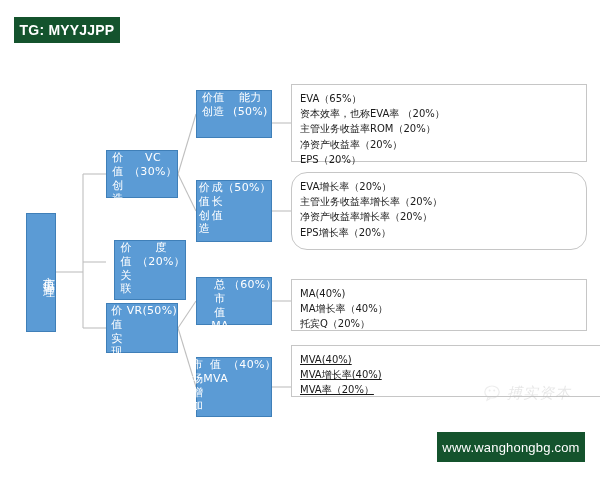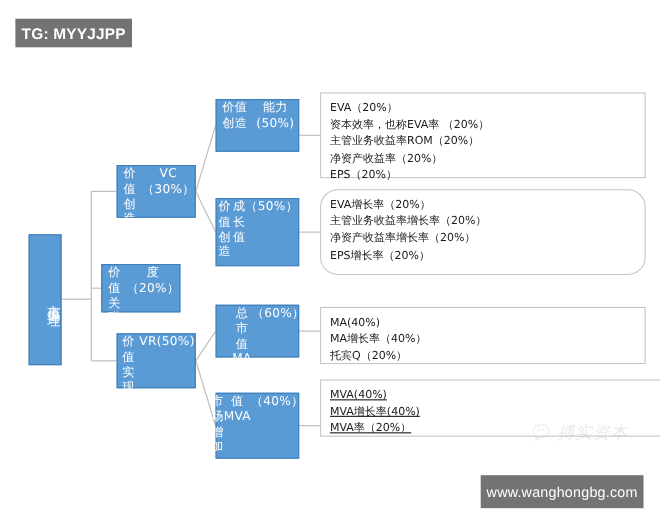--- a/index.html
+++ b/index.html
@@ -12,21 +12,21 @@
     width: 600px;
     height: 480px;
     background: #ffffff;
     overflow: hidden;
     font-family: "Liberation Sans", "DejaVu Sans", sans-serif;
   }
 
   
   .badge {
     position: absolute;
-    background: #737373;
+    background: #14532d;
     color: #ffffff;
     font-family: "Liberation Sans", sans-serif;
     font-weight: bold;
     letter-spacing: .2px;
     display: flex;
     align-items: center;
     justify-content: center;
     white-space: nowrap;
   }
   #tg-badge {
@@ -90,21 +90,21 @@
     left: 26px; top: 213px;
     width: 30px; height: 119px;
     writing-mode: vertical-rl;
     text-orientation: upright;
     letter-spacing: 3px;
     font-size: 12px;
     line-height: 1;
   }
 
   #n-vc   { left: 106px; top: 150px; width: 72px; height: 48px; }
-  #n-vl   { left: 92px; top: 240px; width: 72px; height: 44px; }
+  #n-vl   { left: 114px; top: 240px; width: 72px; height: 60px; }
   #n-vr   { left: 106px; top: 303px; width: 72px; height: 50px; }
 
   #n-cap  { left: 196px; top: 90px;  width: 76px; height: 48px; }
   #n-grw  { left: 196px; top: 180px; width: 76px; height: 62px; }
   #n-ma   { left: 196px; top: 277px; width: 76px; height: 48px; padding-left: 20px; }
   #n-mva  { left: 196px; top: 357px; width: 76px; height: 60px; }
 
   
   .panel {
     position: absolute;
@@ -189,21 +189,21 @@
     <span class="ln">（60%）</span>
   </div>
 
   <div class="node" id="n-mva">
     <span class="ln">市场增加</span>
     <span class="ln">值MVA</span>
     <span class="ln">（40%）</span>
   </div>
 
   <div class="panel" id="p-cap">
-    <span class="row">EVA（20%）</span>
+    <span class="row">EVA（65%）</span>
     <span class="row">资本效率，也称EVA率 （20%）</span>
     <span class="row">主管业务收益率ROM（20%）</span>
     <span class="row">净资产收益率（20%）</span>
     <span class="row">EPS（20%）</span>
   </div>
 
   <div class="panel" id="p-grw">
     <span class="row">EVA增长率（20%）</span>
     <span class="row">主管业务收益率增长率（20%）</span>
     <span class="row">净资产收益率增长率（20%）</span>

